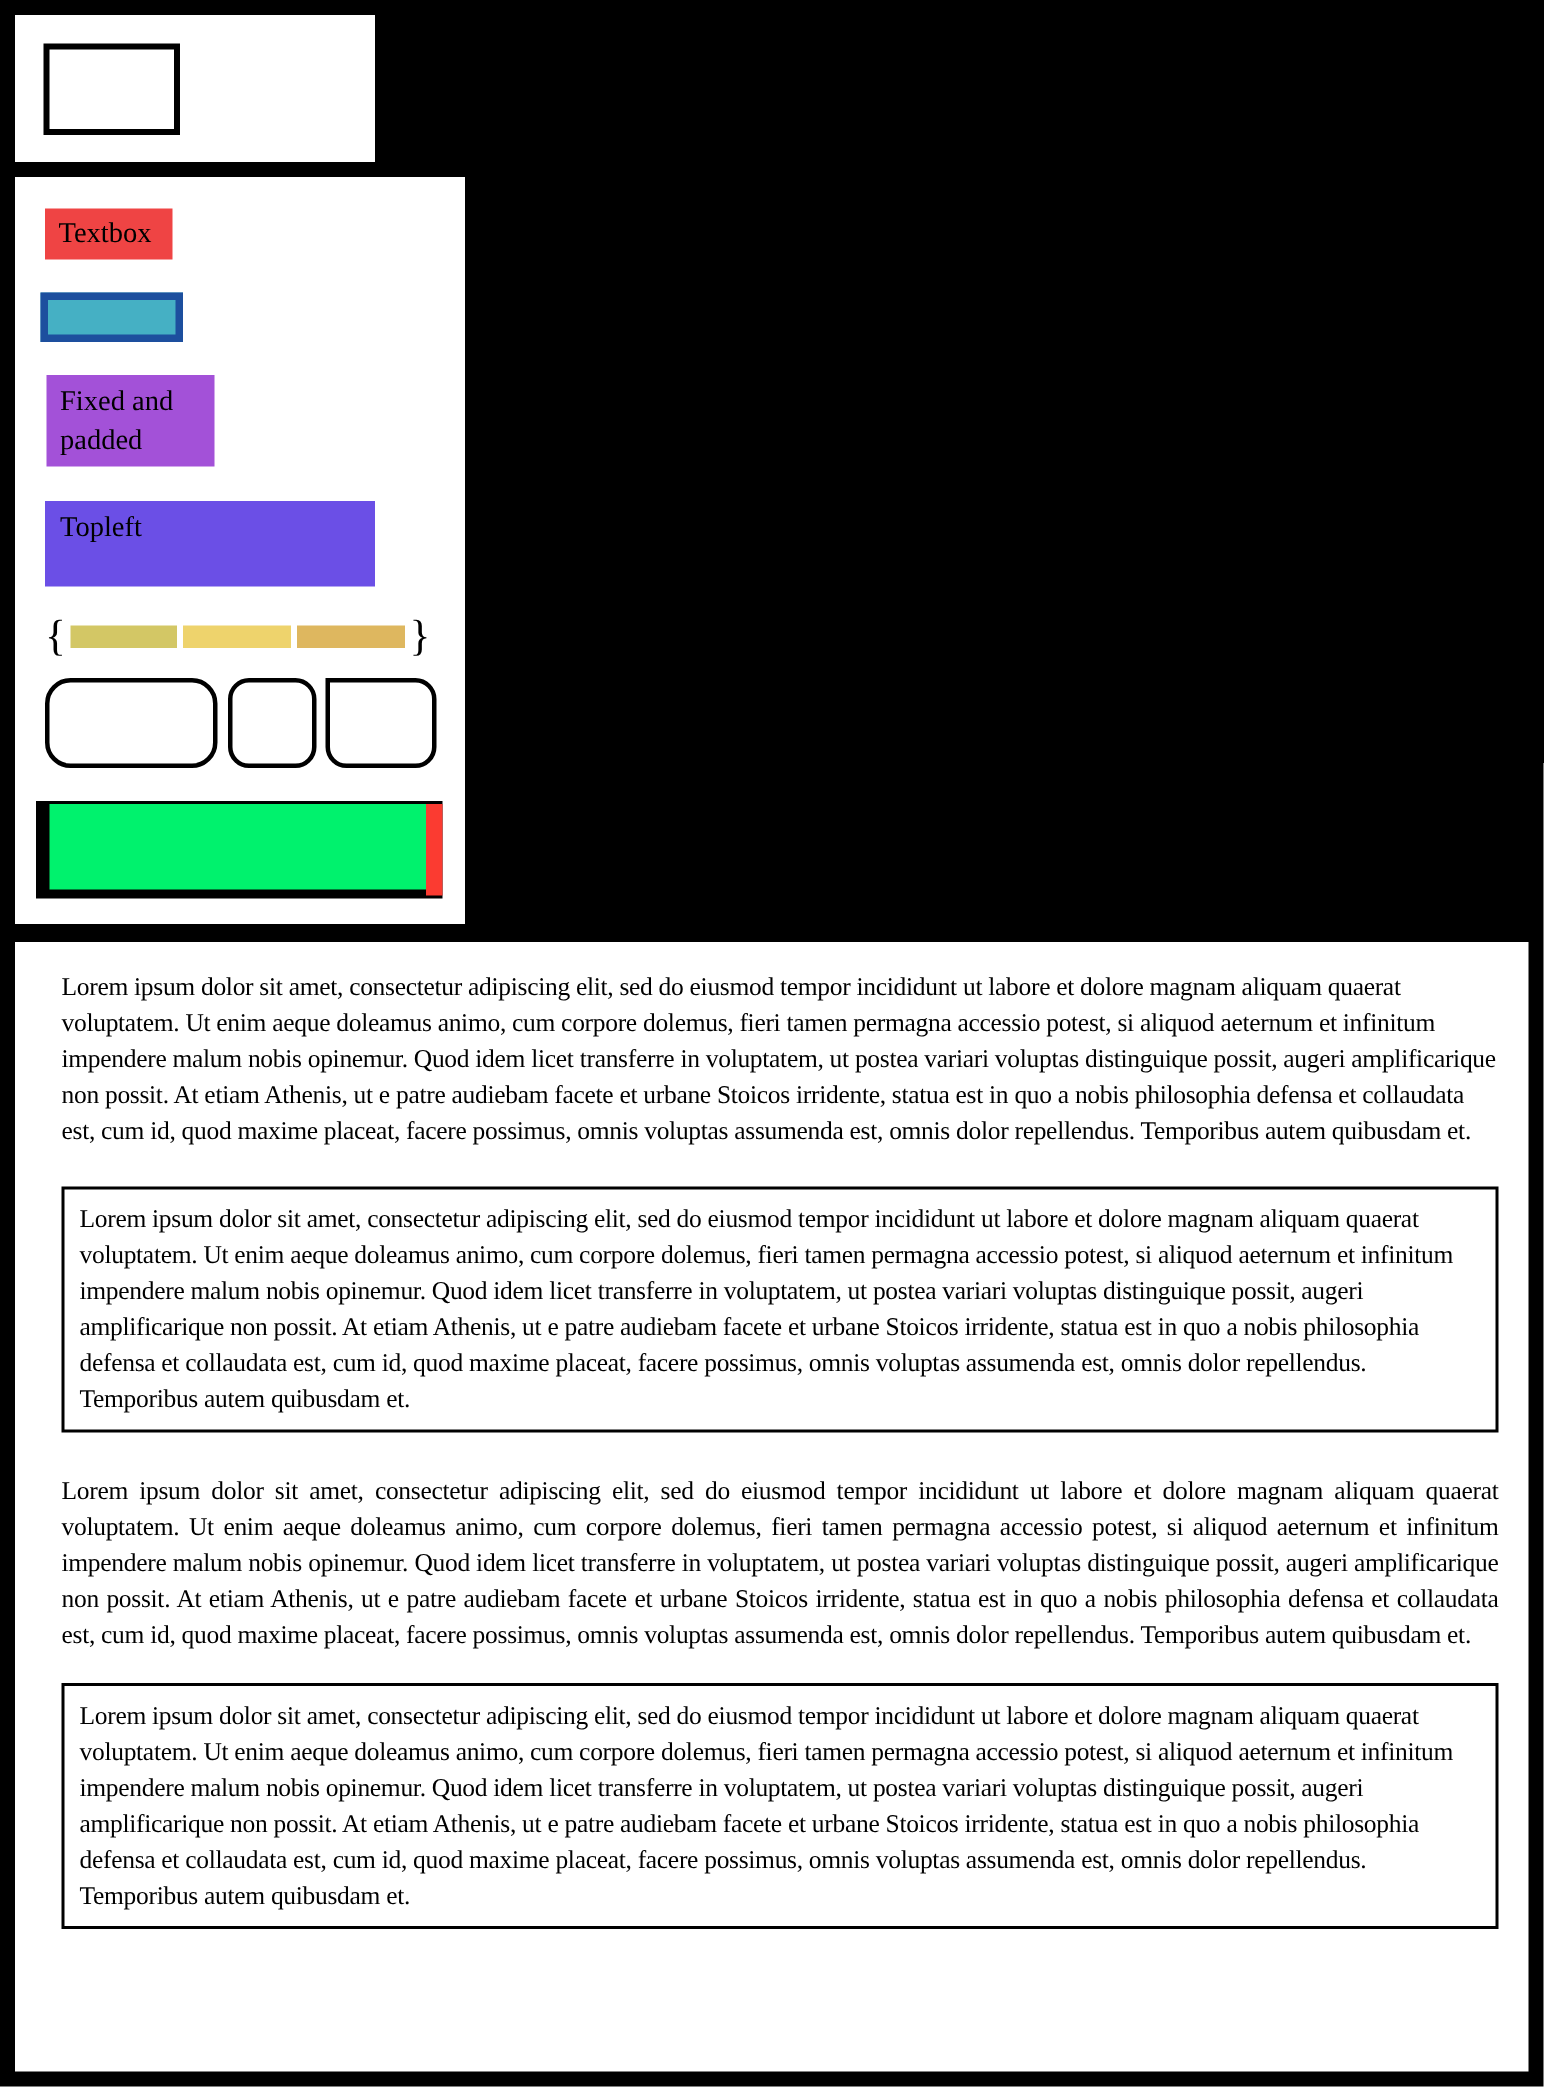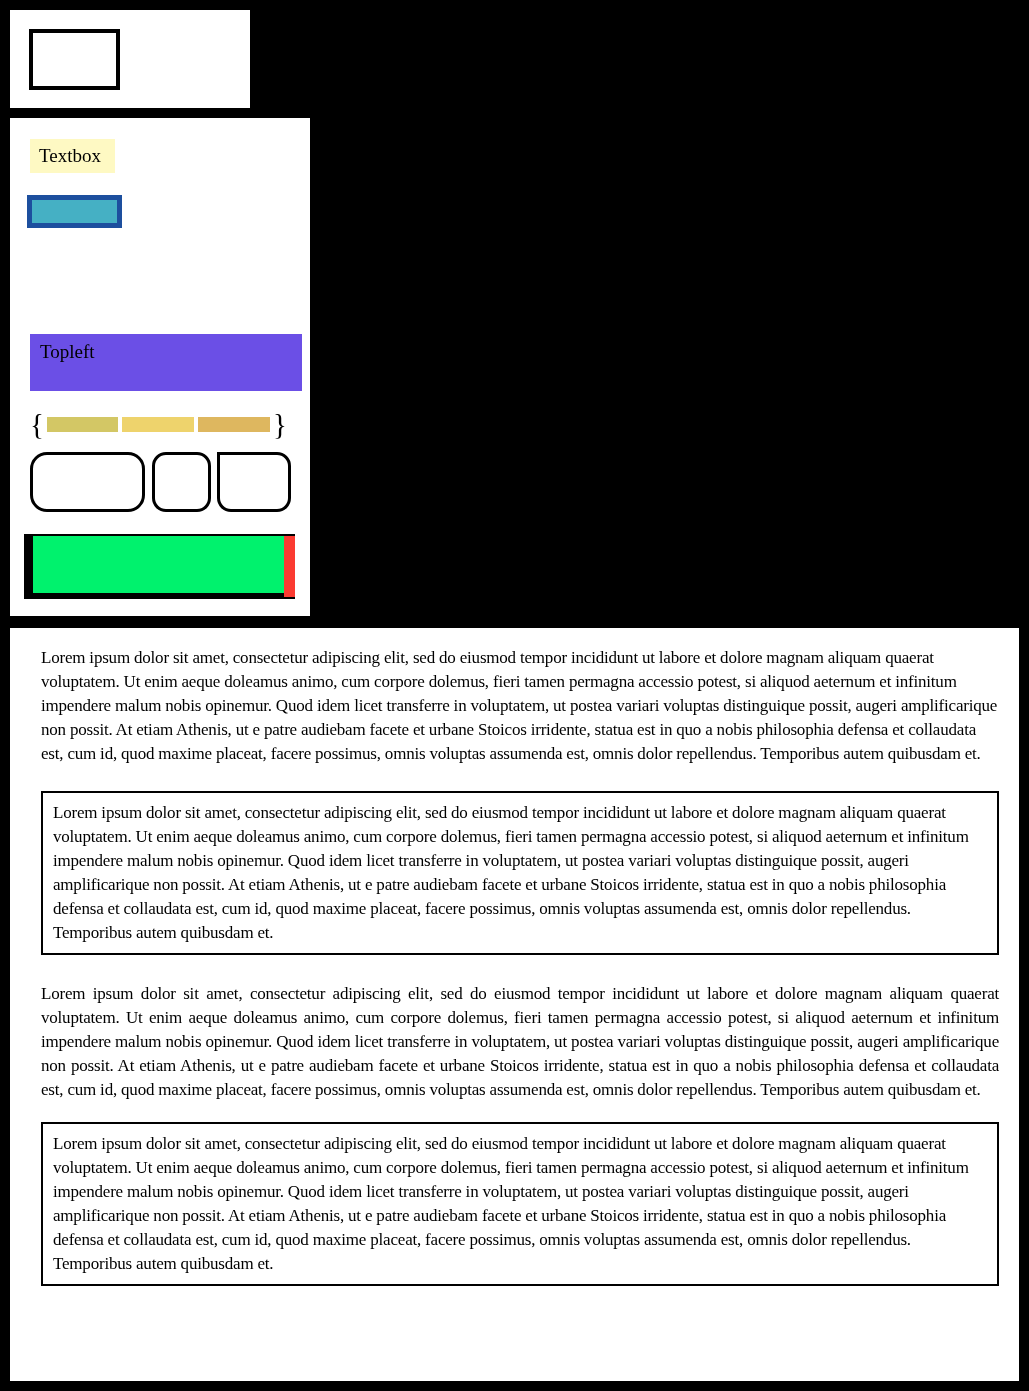--- a/index.html
+++ b/index.html
@@ -28,21 +28,21 @@
   }
   .teal-box{
     position:absolute;left:17px;top:77px;width:95px;height:33px;
     box-sizing:border-box;border:5px solid #1d4f9e;
   }
   .purple-box{
     position:absolute;left:21px;top:132px;width:112px;height:61px;
     box-sizing:border-box;padding:5px 0 0 9px;
   }
   .violet-box{
-    position:absolute;left:20px;top:216px;width:272px;height:57px;
+    position:absolute;left:20px;top:216px;width:220px;height:57px;
     box-sizing:border-box;padding:5px 0 0 10px;
   }
   .brace-row{
     position:absolute;left:20px;top:290px;height:32px;
     display:flex;align-items:center;
   }
   .brace{font-size:29px;line-height:32px;font-family:"Liberation Serif",serif;}
   .bar{height:15px;margin:0 2px;}
   .bar-1{width:71px;margin-left:3px;}
   .bar-2{width:72px;}
@@ -81,24 +81,25 @@
 </style>
 </head>
 <body>
 
 <div class="box-a">
   <div class="inner-rect"></div>
 </div>
 
 <div class="panel">
 
-  <div class="green-label lbl" style="background: #fef9c3;">Textbox</div>
+  <div class="green-label lbl" style="background: #ef4444;">Textbox</div>
 
   <div class="teal-box" style="background: rgb(69, 176, 196); border-color: rgb(29, 79, 158);"></div>
 
+  <div class="purple-box lbl" style="background: rgb(163, 81, 216);">Fixed and padded</div>
 
   <div class="violet-box lbl" style="background: rgb(107, 79, 230);">Topleft</div>
 
   <div class="brace-row">
     <span class="brace">{</span>
     <span class="bar bar-1" style="background: rgb(211, 199, 101);"></span>
     <span class="bar bar-2" style="background: rgb(238, 211, 108);"></span>
     <span class="bar bar-3" style="background: rgb(222, 183, 95);"></span>
     <span class="brace">}</span>
   </div>

